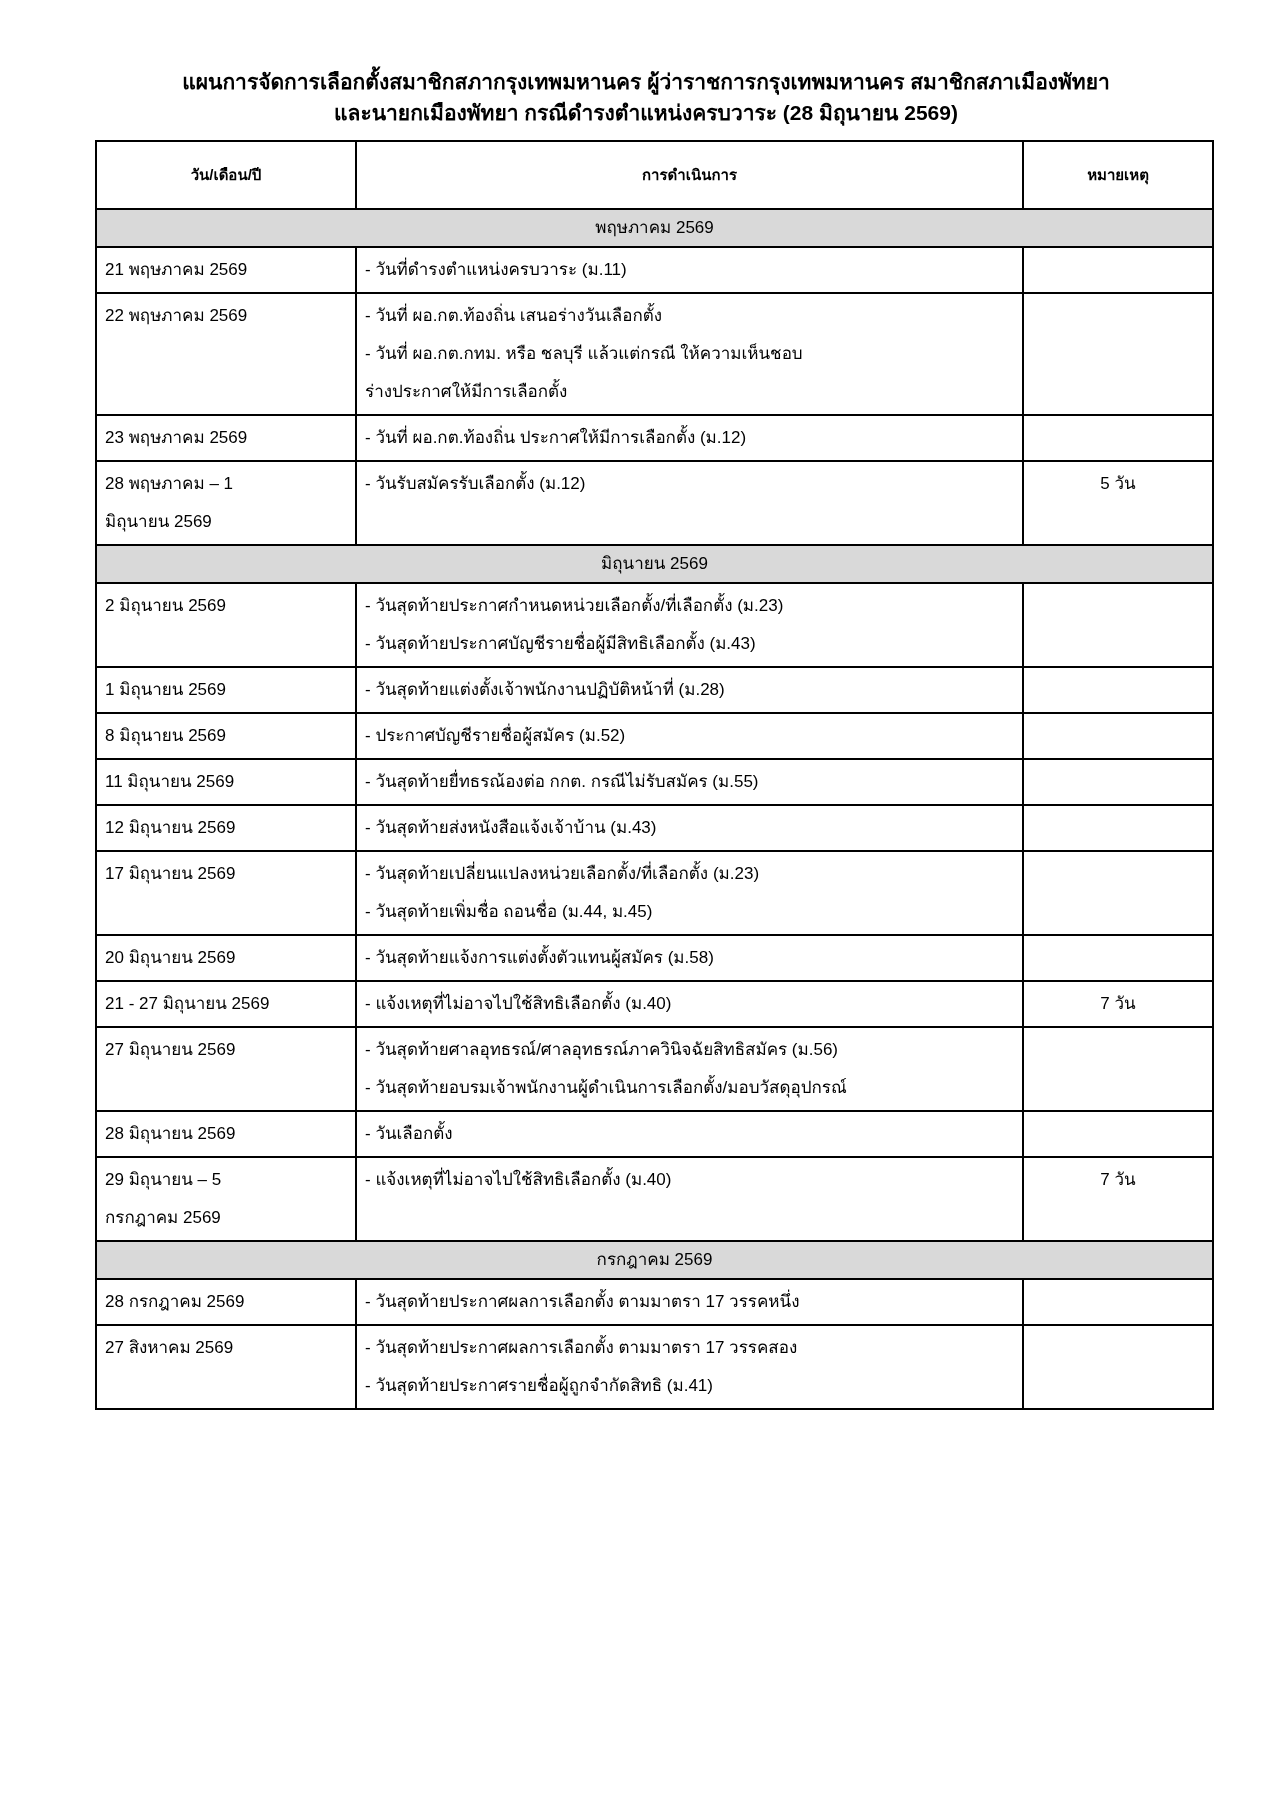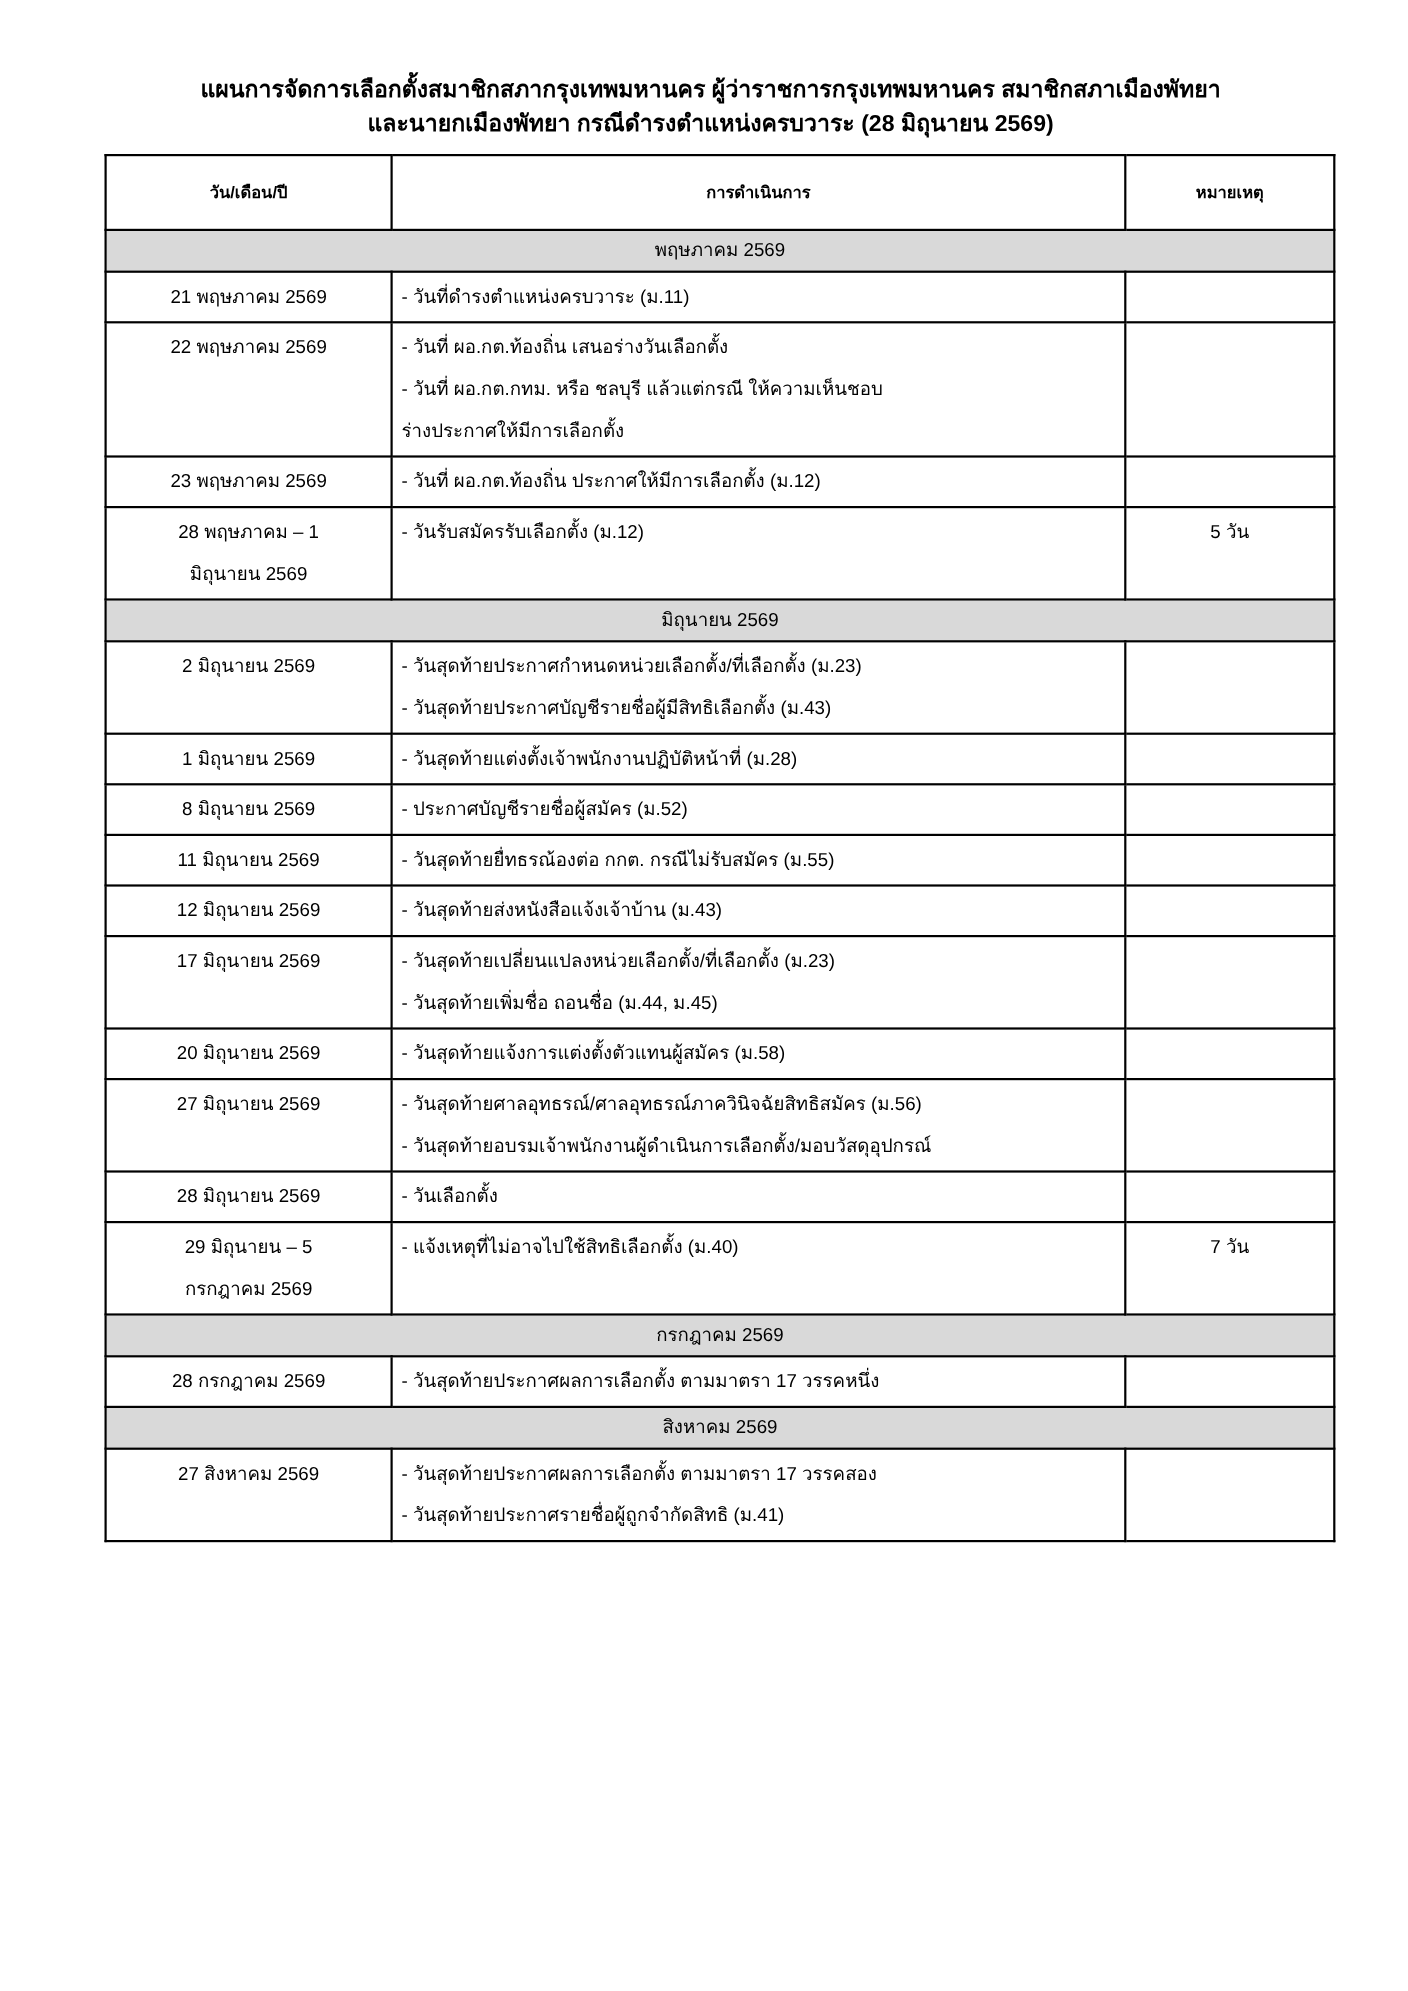--- a/index.html
+++ b/index.html
@@ -45,21 +45,21 @@
     font-size: 15px;
   }
   td.section-cell {
     background: #d9d9d9;
     text-align: center;
     font-weight: normal;
     height: 28px;
     padding: 2px 8px;
     line-height: 30px;
   }
-  td.date-cell  { text-align: center; line-height: 38px; }
+  td.date-cell  { text-align: left; line-height: 38px; }
   td.action-cell{ text-align: left;   line-height: 38px; }
   td.note-cell  { text-align: center; line-height: 38px; }
   .cell-line { white-space: nowrap; }
 </style>
 </head>
 <body>
 
 <div class="page">
 
   <div class="title-block">
@@ -188,20 +188,31 @@
           <td class="date-cell">
             <div class="cell-line">20 มิถุนายน 2569</div>
           </td>
           <td class="action-cell">
             <div class="cell-line">- วันสุดท้ายแจ้งการแต่งตั้งตัวแทนผู้สมัคร (ม.58)</div>
           </td>
           <td class="note-cell"></td>
         </tr>
         <tr>
           <td class="date-cell">
+            <div class="cell-line">21 - 27 มิถุนายน 2569</div>
+          </td>
+          <td class="action-cell">
+            <div class="cell-line">- แจ้งเหตุที่ไม่อาจไปใช้สิทธิเลือกตั้ง (ม.40)</div>
+          </td>
+          <td class="note-cell">
+            <div class="cell-line">7 วัน</div>
+          </td>
+        </tr>
+        <tr>
+          <td class="date-cell">
             <div class="cell-line">27 มิถุนายน 2569</div>
           </td>
           <td class="action-cell">
             <div class="cell-line">- วันสุดท้ายศาลอุทธรณ์/ศาลอุทธรณ์ภาควินิจฉัยสิทธิสมัคร (ม.56)</div>
             <div class="cell-line">- วันสุดท้ายอบรมเจ้าพนักงานผู้ดำเนินการเลือกตั้ง/มอบวัสดุอุปกรณ์</div>
           </td>
           <td class="note-cell"></td>
         </tr>
         <tr>
           <td class="date-cell">
@@ -230,23 +241,20 @@
         <tr>
           <td class="date-cell">
             <div class="cell-line">28 กรกฎาคม 2569</div>
           </td>
           <td class="action-cell">
             <div class="cell-line">- วันสุดท้ายประกาศผลการเลือกตั้ง ตามมาตรา 17 วรรคหนึ่ง</div>
           </td>
           <td class="note-cell"></td>
         </tr>
         <tr>
-          <td colspan="3" class="section-cell">สิงหาคม 2569</td>
-        </tr>
-        <tr>
           <td class="date-cell">
             <div class="cell-line">27 สิงหาคม 2569</div>
           </td>
           <td class="action-cell">
             <div class="cell-line">- วันสุดท้ายประกาศผลการเลือกตั้ง ตามมาตรา 17 วรรคสอง</div>
             <div class="cell-line">- วันสุดท้ายประกาศรายชื่อผู้ถูกจำกัดสิทธิ (ม.41)</div>
           </td>
           <td class="note-cell"></td>
         </tr>
       </tbody>

